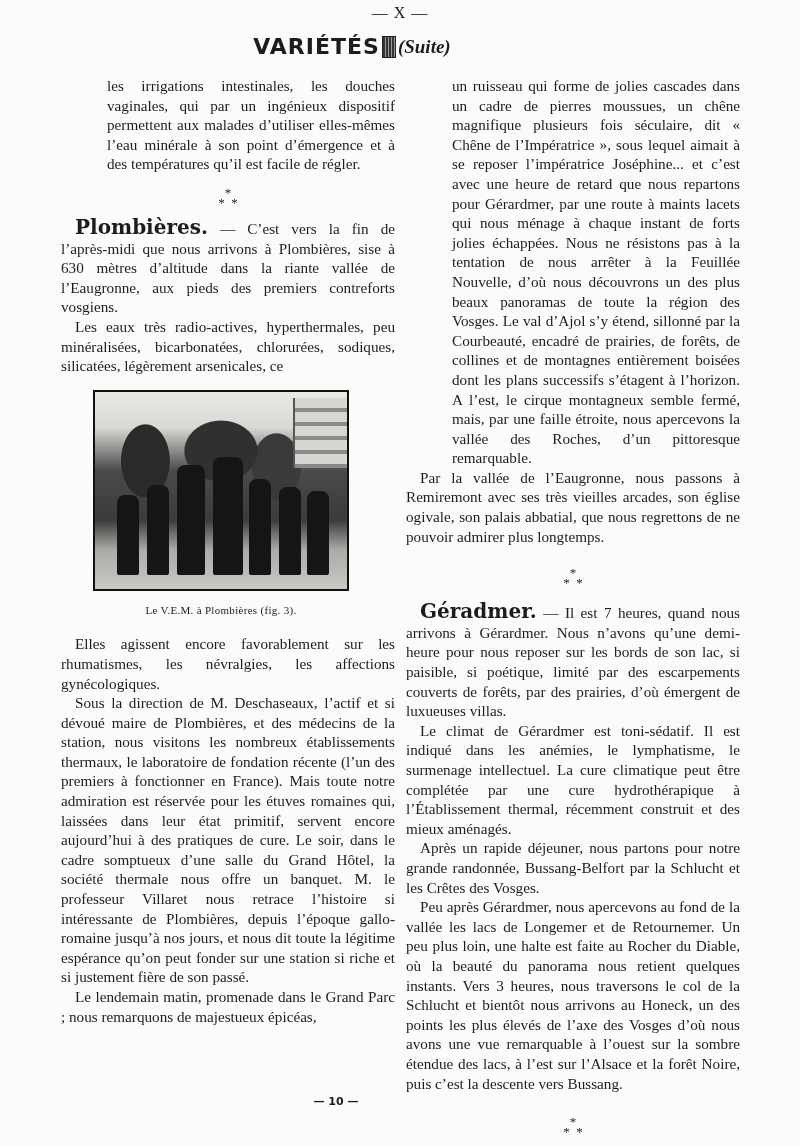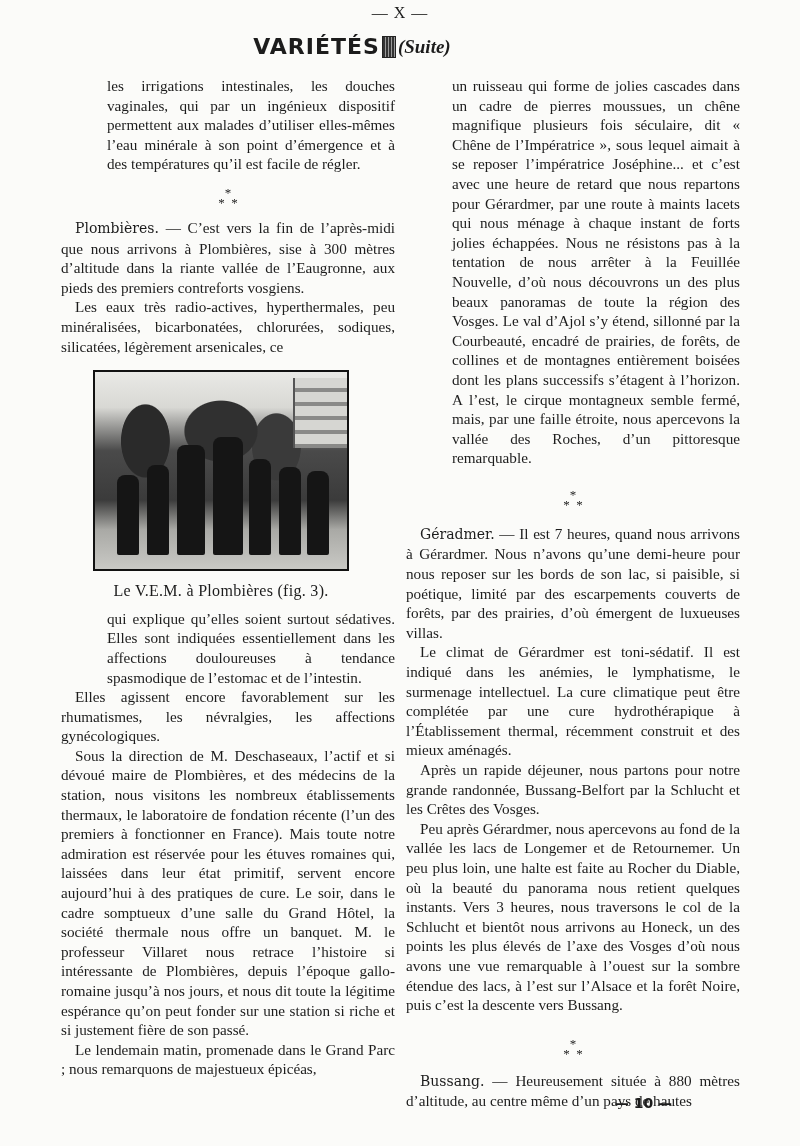--- a/index.html
+++ b/index.html
@@ -35,21 +35,21 @@
   .col {
     position: absolute; top: 76px; width: 334px;
     font-size: 15.2px; line-height: 19.6px;
     text-align: justify; hyphens: none;
     font-family: "Liberation Serif", serif;
   }
   .col.left { left: 61px; }
   .col.right { left: 406px; }
   .col p { margin: 0; text-indent: 14px; }
   .col p.noindent { text-indent: 0; margin-left: 46px; }
-  .col .lead { font-weight: normal; font-family: "DejaVu Serif", serif; font-size: 14px; }
+  .col .lead { font-weight: bold; font-family: "DejaVu Serif", serif; font-size: 20px; }
   .asterism {
     text-align: center; font-size: 13px; line-height: 10px; height: 44px;
     padding-top: 14px; box-sizing: border-box;
   }
   .asterism .top { display: block; }
   .figure {
     position: relative; margin: 14px 0 0 32px; width: 256px;
   }
   .photo {
     width: 252px; height: 197px; border: 2px solid #111;
@@ -63,66 +63,66 @@
   .photo .house {
     position: absolute; right: 0; top: 6px; width: 52px; height: 70px;
     background: repeating-linear-gradient(180deg, #d6d6d2 0 10px, #8a8a88 10px 14px);
     border-left: 2px solid #555;
   }
   .photo .figure-person {
     position: absolute; bottom: 14px; width: 22px; background: #151515;
     border-radius: 8px 8px 2px 2px;
   }
   .caption {
-    text-align: center; font-size: 16px; margin-top: 10px; margin-bottom: 8px;
+    text-align: center; font-size: 11px; margin-top: 10px; margin-bottom: 14px;
     font-family: "Liberation Serif", serif; letter-spacing: 0.3px;
   }
   .folio-bottom {
     position: absolute; left: 0; width: 672px; top: 1095px;
-    text-align: right; font-family: "DejaVu Sans", sans-serif;
-    font-weight: bold; font-size: 14px;
+    text-align: center; font-family: "DejaVu Sans", sans-serif;
+    font-weight: bold; font-size: 11px;
   }
 </style>
 </head>
 <body>
 
 <div class="folio-top">— X —</div>
 
 <div class="header">
   <span class="title">VARIÉTÉS</span><span class="ornament"></span><span class="suite">(Suite)</span>
 </div>
 
 <div class="col left">
   <p class="noindent">les irrigations intestinales, les douches vaginales, qui par un ingénieux dispositif permettent aux malades d’utiliser elles-mêmes l’eau minérale à son point d’émergence et à des températures qu’il est facile de régler.</p>
   <div class="asterism"><span class="top">*</span>* &nbsp;*</div>
-  <p><span class="lead">Plombières.</span><span> — C’est vers la fin de l’après-midi que nous arrivons à Plombières, sise à 300 mètres d’altitude dans la riante vallée de l’Eaugronne, aux pieds des premiers contreforts vosgiens.</span></p>
+  <p><span class="lead">Plombières.</span><span> — C’est vers la fin de l’après-midi que nous arrivons à Plombières, sise à 630 mètres d’altitude dans la riante vallée de l’Eaugronne, aux pieds des premiers contreforts vosgiens.</span></p>
   <p>Les eaux très radio-actives, hyperthermales, peu minéralisées, bicarbonatées, chlorurées, sodiques, silicatées, légèrement arsenicales, ce</p>
 
   <div class="figure">
     <div class="photo">
       <div class="house"></div>
       <div class="figure-person" style="left:22px;height:80px"></div>
       <div class="figure-person" style="left:52px;height:90px"></div>
       <div class="figure-person" style="left:82px;height:110px;width:28px"></div>
       <div class="figure-person" style="left:118px;height:118px;width:30px"></div>
       <div class="figure-person" style="left:154px;height:96px"></div>
       <div class="figure-person" style="left:184px;height:88px"></div>
       <div class="figure-person" style="left:212px;height:84px"></div>
     </div>
     <div class="caption">Le V.E.M. à Plombières (fig. 3).</div>
   </div>
 
-  <p class="noindent">qui explique qu’elles soient surtout sédatives. Elles sont indiquées essentiellement dans les affections douloureuses à tendance spasmodique de l’estomac et de l’intestin.</p>
   <p>Elles agissent encore favorablement sur les rhumatismes, les névralgies, les affections gynécologiques.</p>
   <p>Sous la direction de M. Deschaseaux, l’actif et si dévoué maire de Plombières, et des médecins de la station, nous visitons les nombreux établissements thermaux, le laboratoire de fondation récente (l’un des premiers à fonctionner en France). Mais toute notre admiration est réservée pour les étuves romaines qui, laissées dans leur état primitif, servent encore aujourd’hui à des pratiques de cure. Le soir, dans le cadre somptueux d’une salle du Grand Hôtel, la société thermale nous offre un banquet. M. le professeur Villaret nous retrace l’histoire si intéressante de Plombières, depuis l’époque gallo-romaine jusqu’à nos jours, et nous dit toute la légitime espérance qu’on peut fonder sur une station si riche et si justement fière de son passé.</p>
   <p>Le lendemain matin, promenade dans le Grand Parc ; nous remarquons de majestueux épicéas,</p>
 </div>
 
 <div class="col right">
   <p class="noindent">un ruisseau qui forme de jolies cascades dans un cadre de pierres moussues, un chêne magnifique plusieurs fois séculaire, dit « Chêne de l’Impératrice », sous lequel aimait à se reposer l’impératrice Joséphine... et c’est avec une heure de retard que nous repartons pour Gérardmer, par une route à maints lacets qui nous ménage à chaque instant de forts jolies échappées. Nous ne résistons pas à la tentation de nous arrêter à la Feuillée Nouvelle, d’où nous découvrons un des plus beaux panoramas de toute la région des Vosges. Le val d’Ajol s’y étend, sillonné par la Courbeauté, encadré de prairies, de forêts, de collines et de montagnes entièrement boisées dont les plans successifs s’étagent à l’horizon. A l’est, le cirque montagneux semble fermé, mais, par une faille étroite, nous apercevons la vallée des Roches, d’un pittoresque remarquable.</p>
+  <p>Par la vallée de l’Eaugronne, nous passons à Remiremont avec ses très vieilles arcades, son église ogivale, son palais abbatial, que nous regrettons de ne pouvoir admirer plus longtemps.</p>
   <div class="asterism" style="height:56px;padding-top:22px"><span class="top">*</span>* &nbsp;*</div>
   <p><span class="lead">Géradmer.</span><span> — Il est 7 heures, quand nous arrivons à Gérardmer. Nous n’avons qu’une demi-heure pour nous reposer sur les bords de son lac, si paisible, si poétique, limité par des escarpements couverts de forêts, par des prairies, d’où émergent de luxueuses villas.</span></p>
   <p>Le climat de Gérardmer est toni-sédatif. Il est indiqué dans les anémies, le lymphatisme, le surmenage intellectuel. La cure climatique peut être complétée par une cure hydrothérapique à l’Établissement thermal, récemment construit et des mieux aménagés.</p>
   <p>Après un rapide déjeuner, nous partons pour notre grande randonnée, Bussang-Belfort par la Schlucht et les Crêtes des Vosges.</p>
   <p>Peu après Gérardmer, nous apercevons au fond de la vallée les lacs de Longemer et de Retournemer. Un peu plus loin, une halte est faite au Rocher du Diable, où la beauté du panorama nous retient quelques instants. Vers 3 heures, nous traversons le col de la Schlucht et bientôt nous arrivons au Honeck, un des points les plus élevés de l’axe des Vosges d’où nous avons une vue remarquable à l’ouest sur la sombre étendue des lacs, à l’est sur l’Alsace et la forêt Noire, puis c’est la descente vers Bussang.</p>
   <div class="asterism" style="height:56px;padding-top:24px"><span class="top">*</span>* &nbsp;*</div>
   <p><span class="lead">Bussang.</span><span> — Heureusement située à 880 mètres d’altitude, au centre même d’un pays de hautes</span></p>
 </div>
 
 <div class="folio-bottom">— 10 —</div>

